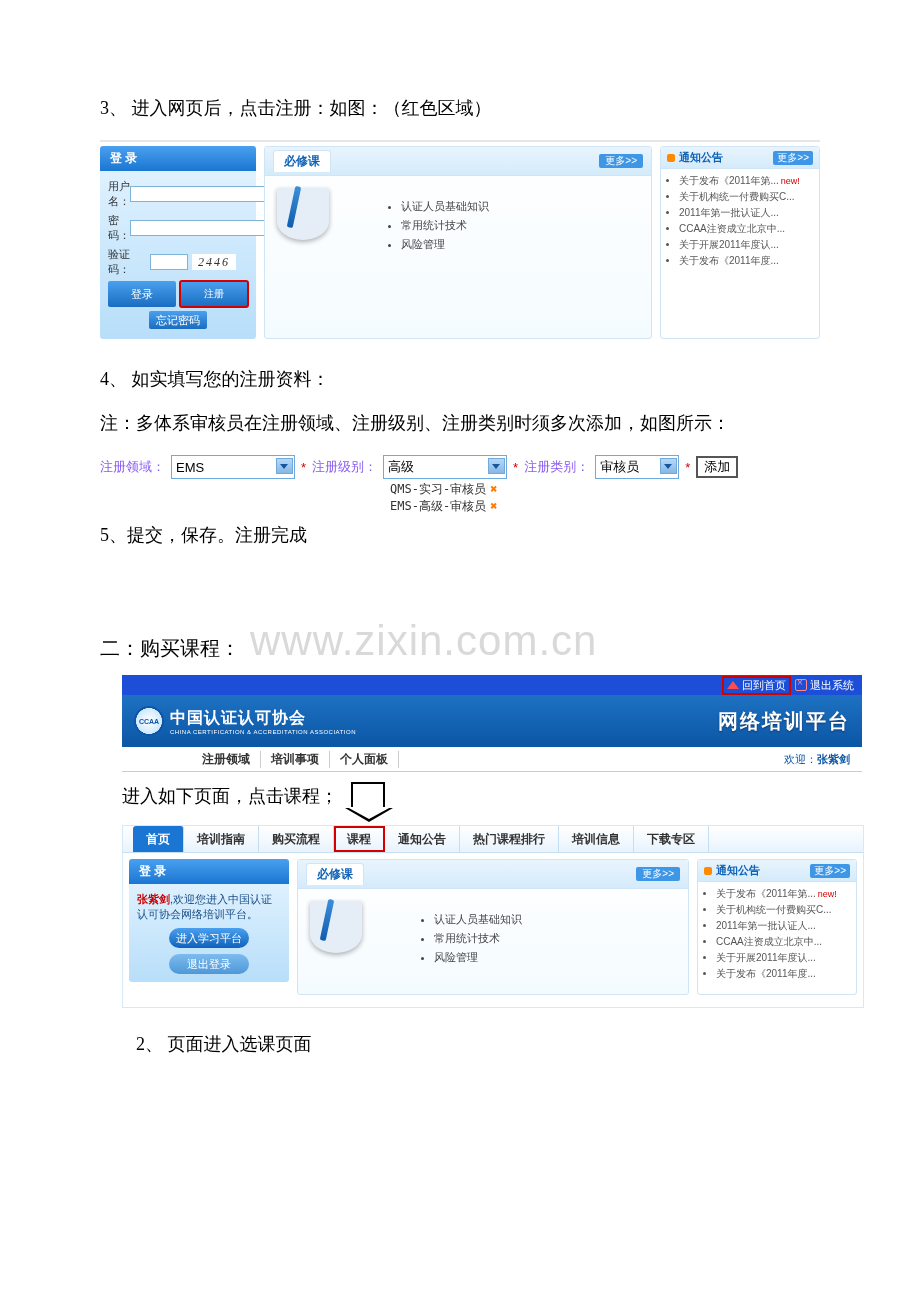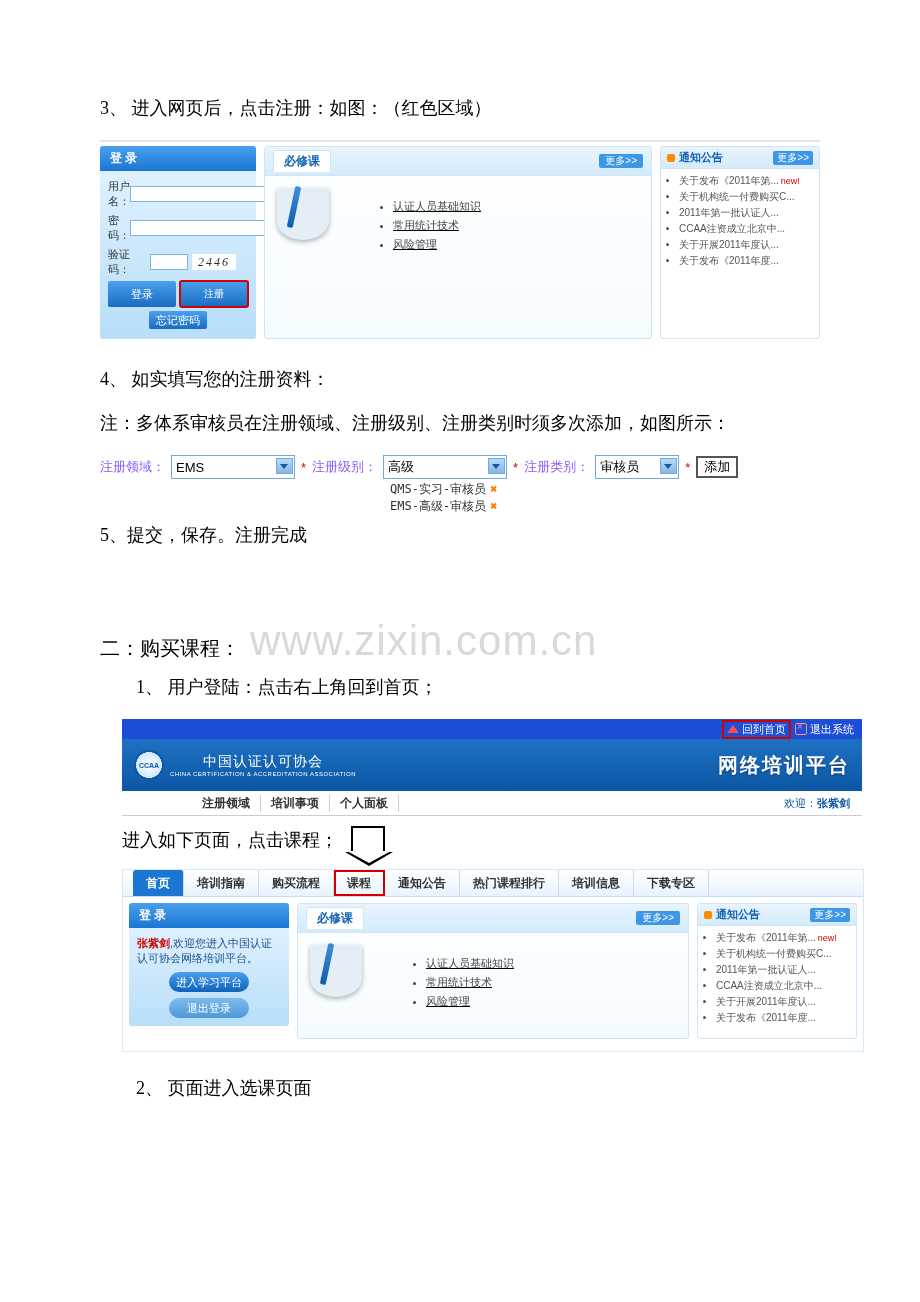--- a/index.html
+++ b/index.html
@@ -153,22 +153,21 @@
     margin-left: auto;
     color: #fff;
     background: #3e96e6;
     border-radius: 2px;
     padding: 0 6px;
     font-size: 10px;
   }
   .s1-course-body {
     display: flex;
     padding: 10px;
-    gap: 8px;
-    text-decoration: underline;
+    gap: 16px;
   }
   .s1-book {
     width: 56px;
     height: 56px;
     position: relative;
   }
   .s1-book::before {
     content: "";
     position: absolute;
     inset: 2px;
@@ -343,21 +342,21 @@
     height: 30px;
     border-radius: 50%;
     background: radial-gradient(#fff,#cfe9ff 60%,#0b56a5 62%);
     font-size: 7px;
     display: flex;
     align-items: center;
     justify-content: center;
     color: #0b56a5;
     font-weight: bold;
   }
-  .logo-text .cn { font-size: 14px; font-weight:normal; letter-spacing:1px;text-align:center; }
+  .logo-text .cn { font-size: 16px; font-weight:bold; letter-spacing:1px; }
   .logo-text .en { font-size: 6px; letter-spacing:0.5px; }
   .banner-right {
     font-size: 20px;
     font-weight: bold;
     text-shadow: 0 1px 2px rgba(0,0,0,0.4);
     letter-spacing: 2px;
   }
   .banner-menu {
     height: 24px;
     background: #fff;
@@ -566,21 +565,20 @@
   <div class="reg-added"><span>QMS-实习-审核员</span><span class="x">✖</span></div>
   <div class="reg-added"><span>EMS-高级-审核员</span><span class="x">✖</span></div>
 
   <p class="step-line" style="margin-top:8px;">5、提交，保存。注册完成</p>
 
   <div class="watermark-row">
     <span class="sec">二：购买课程：</span>
     <span class="watermark">www.zixin.com.cn</span>
   </div>
 
-  <p class="step-line indent">1、  用户登陆：点击右上角回到首页；</p>
 
   <div class="banner">
     <div class="banner-topbar">
       <div class="tb-item home">
         <span class="ic-home"></span>
         <span>回到首页</span>
       </div>
       <div class="tb-item">
         <span class="ic-exit"></span>
         <span>退出系统</span>

